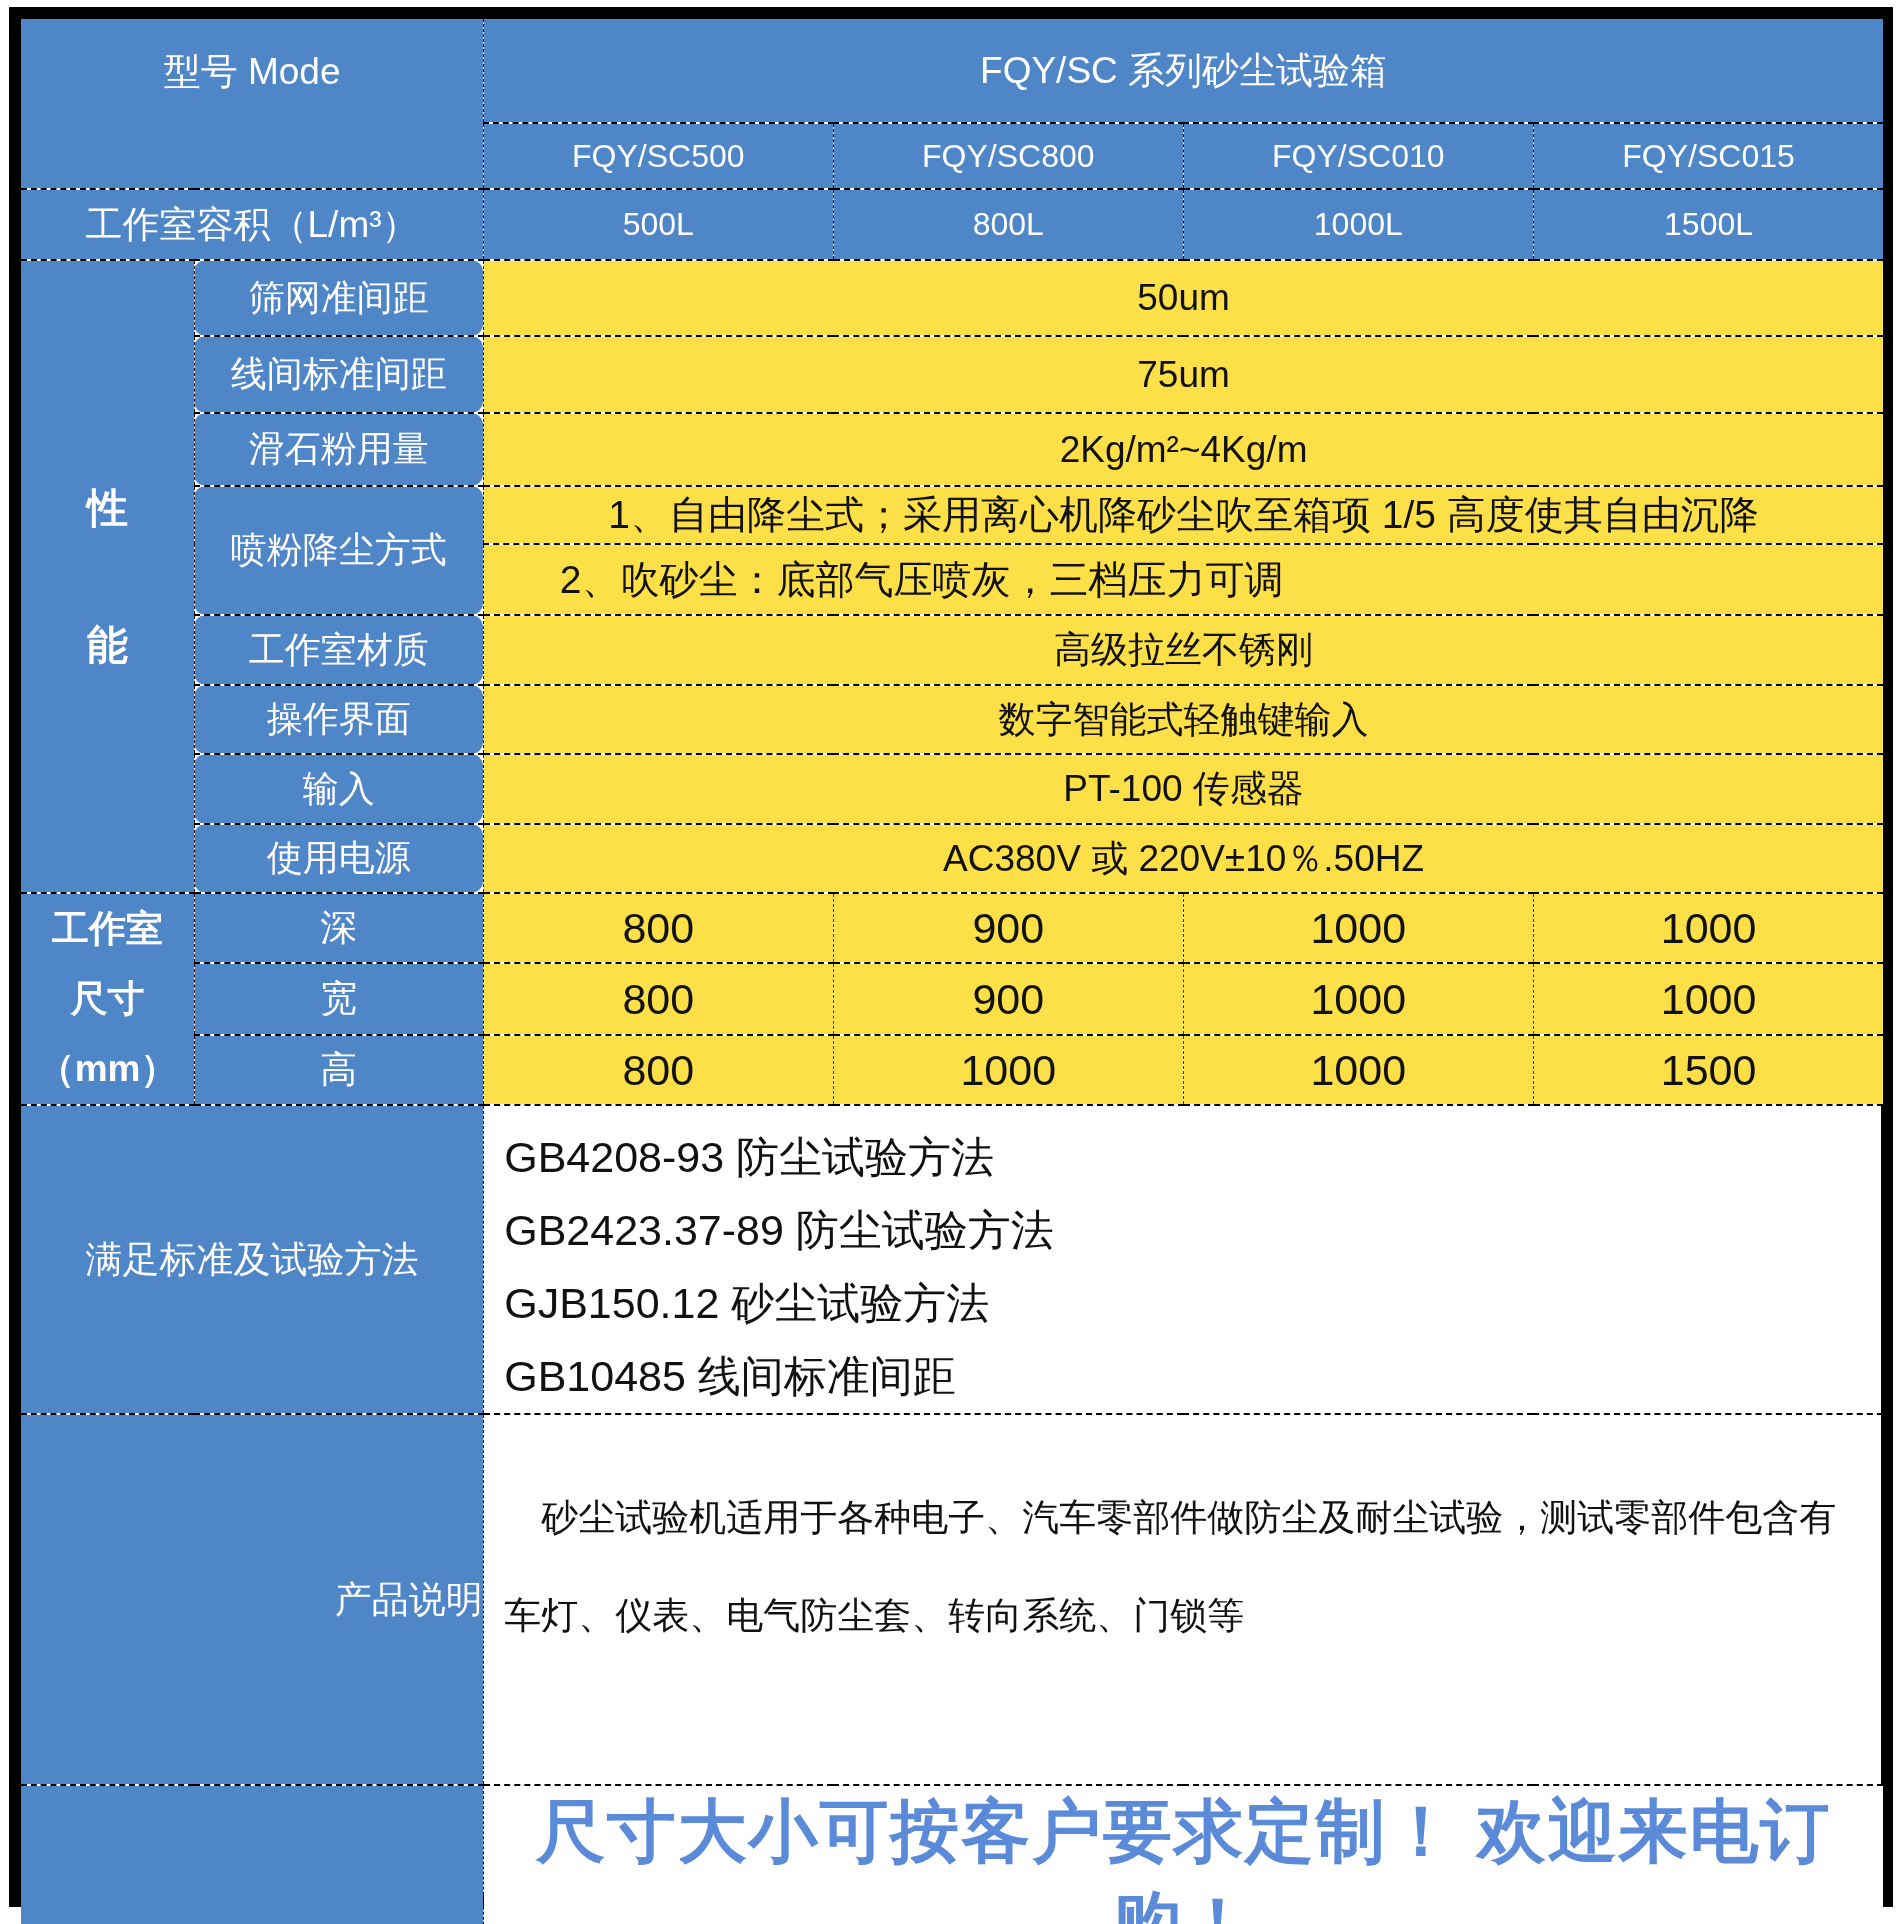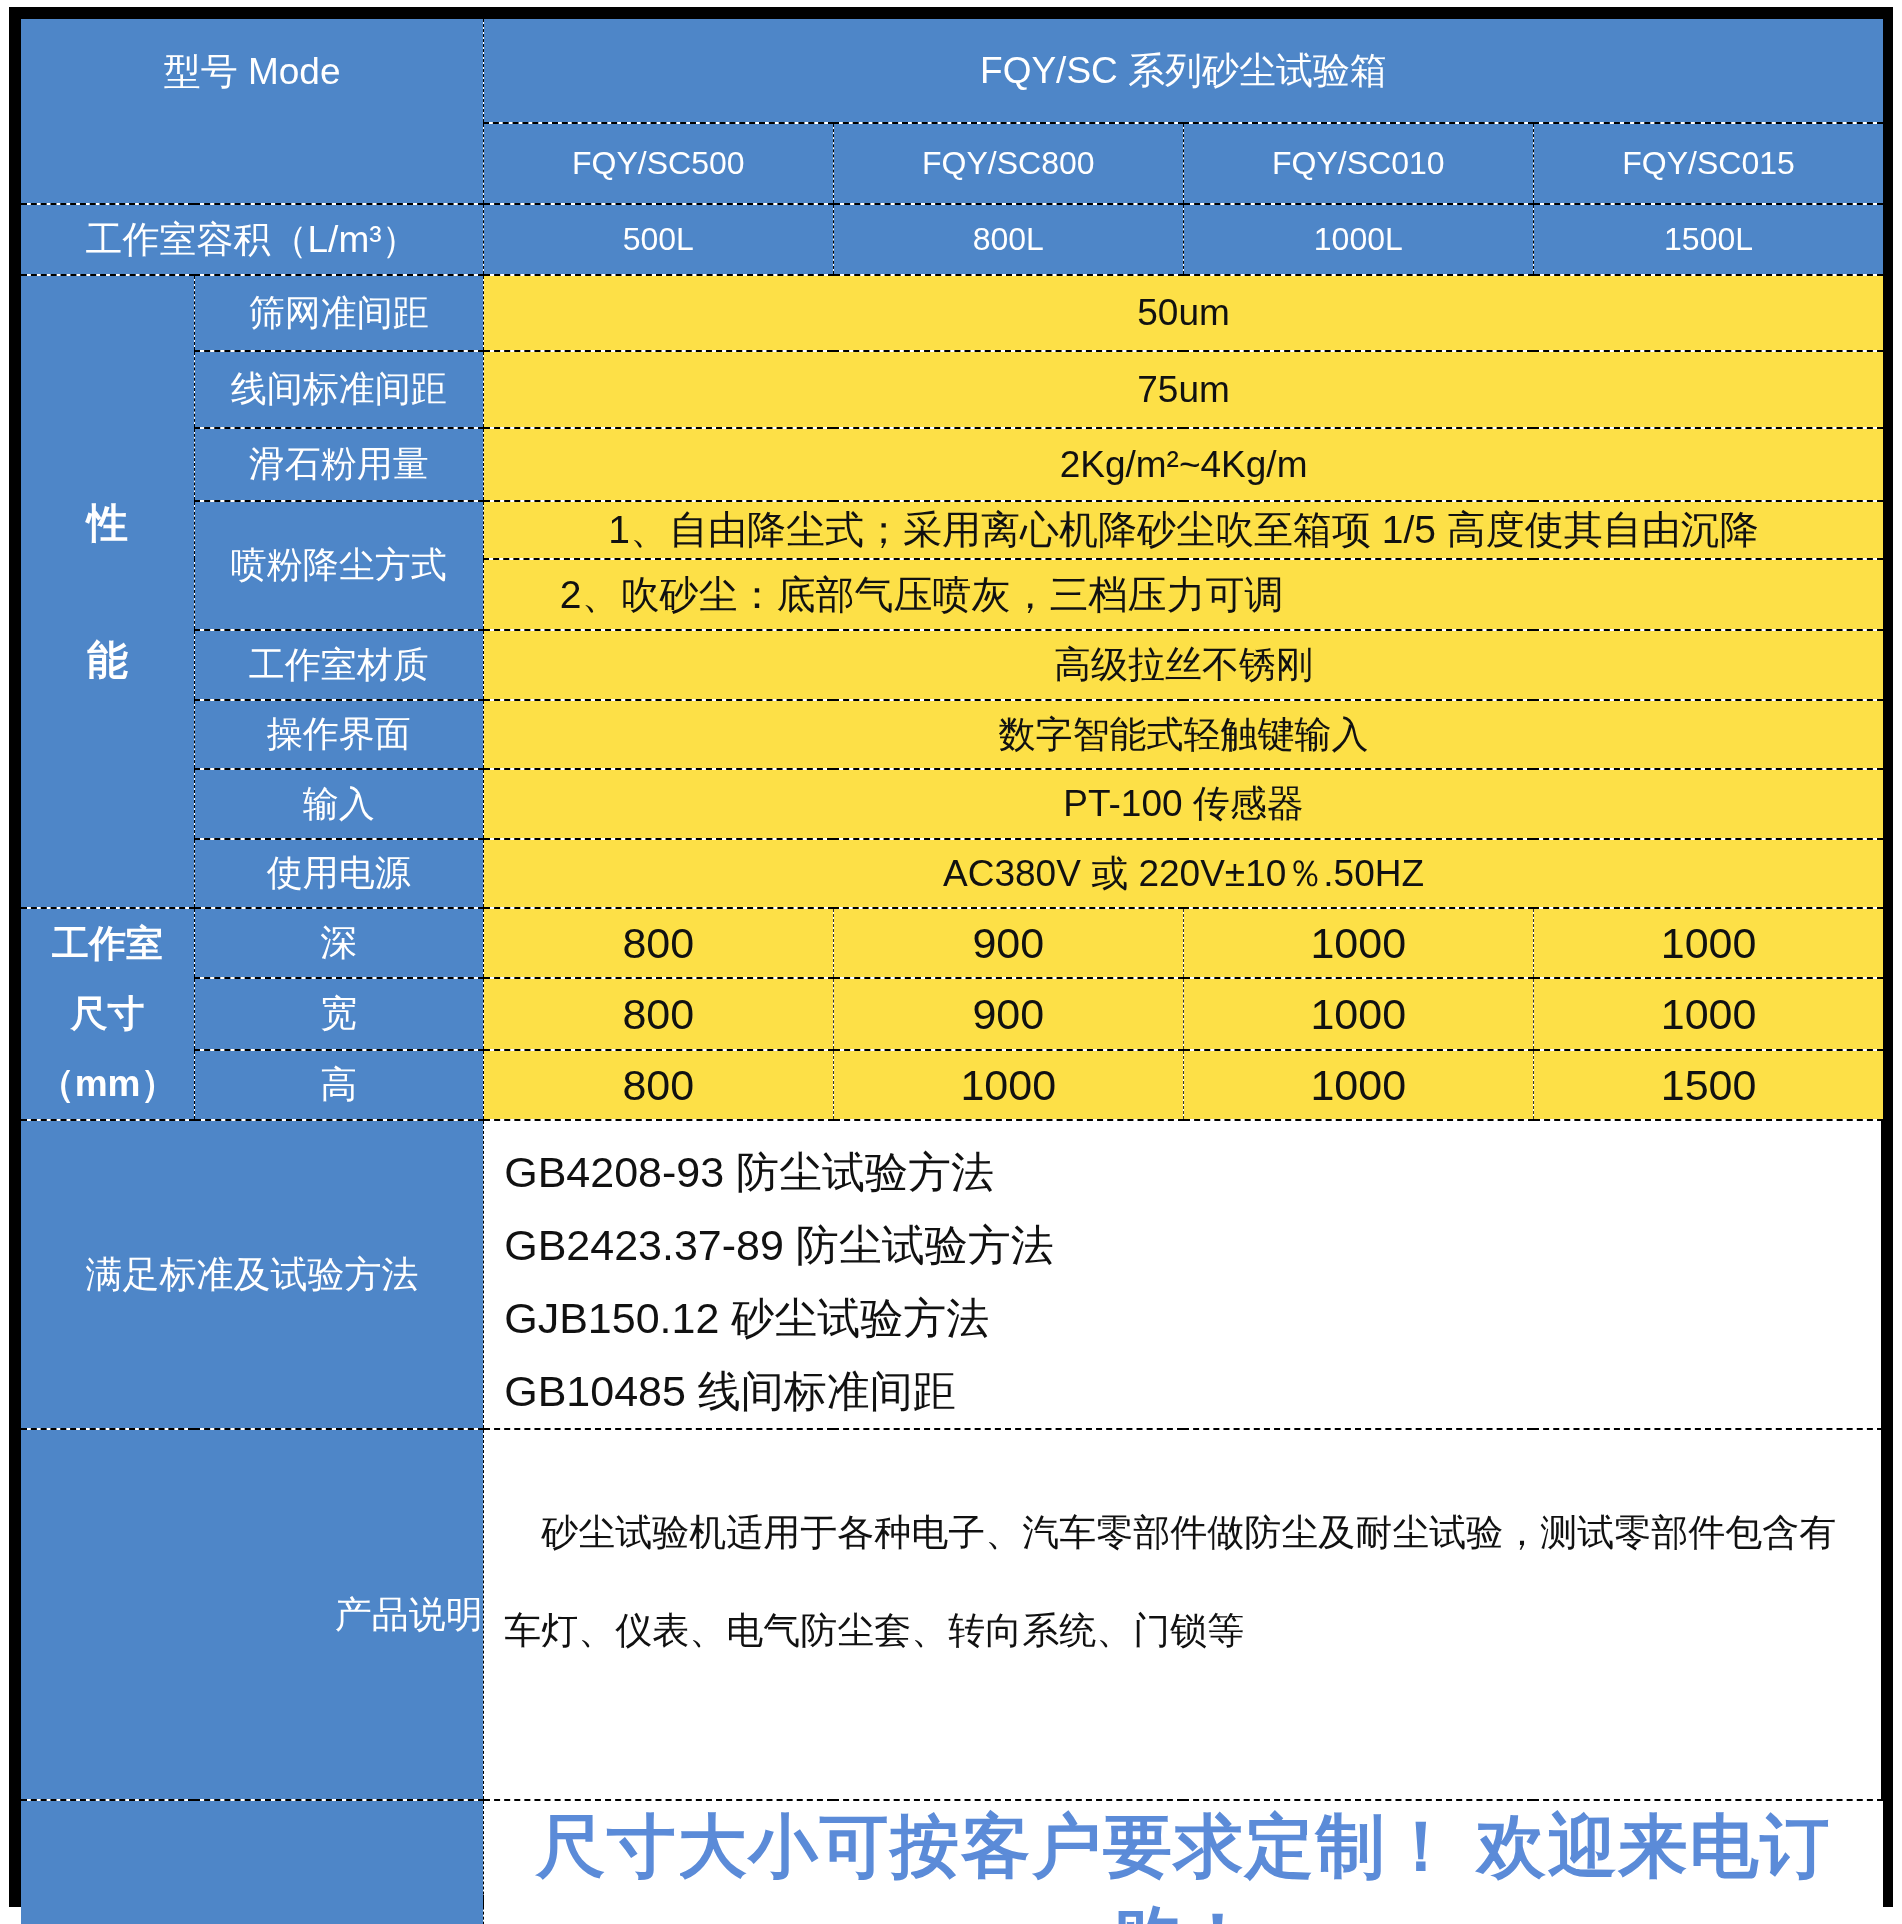--- a/index.html
+++ b/index.html
@@ -29,21 +29,21 @@
   .serif{font-family:Liberation Sans, sans-serif;}
 
   .model-label{font-size:37px;vertical-align:top;padding-top:28px;}
   .series-title{font-size:37px;}
   .model-name{font-size:32px;font-family:"Liberation Sans","DejaVu Sans",sans-serif;}
   .vol-label{font-size:37px;}
   .vol-val{font-size:32px;font-family:"Liberation Sans","DejaVu Sans",sans-serif;}
 
   .perf-cell{font-size:41px;font-weight:bold;}
   .perf-cell .stack{display:flex;flex-direction:column;align-items:center;justify-content:center;gap:82px;}
-  .row-label{font-size:36px;}
+  .row-label{font-size:36px;border-radius:12px;}
   .value{color:#111;text-align:center;font-size:37px;background:#fde047;}
   .value.sansv{font-family:"Liberation Sans","DejaVu Sans",sans-serif;}
   .value.left-pad{text-align:left;padding-left:76px;}
 
   .dim-cell{font-size:37px;font-weight:bold;line-height:70px;}
   .dim-label{font-size:37px;}
   .dim-val{font-size:43px;font-family:"Liberation Sans","DejaVu Sans",sans-serif;
            border-left:1.9px dashed #333;border-right:1.9px dashed #333;}
 
   .std-label{font-size:37px;}
@@ -73,21 +73,21 @@
         <col style="width:350px">
       <col style="width:350px">
         <col style="width:350px">
     </colgroup>
 
     <tbody>
         <tr class="first" style="height:104px">
       <td class="blue serif model-label edge-l" colspan="2" rowspan="2">型号 Mode</td>
       <td class="blue serif series-title edge-r" colspan="4">FQY/SC 系列砂尘试验箱</td>
     </tr>
-    <tr style="height:81px">
+    <tr style="height:66px">
       <td class="blue model-name">FQY/SC500</td>
       <td class="blue model-name">FQY/SC800</td>
       <td class="blue model-name">FQY/SC010</td>
       <td class="blue model-name edge-r">FQY/SC015</td>
     </tr>
 
     <tr style="height:71px">
       <td class="blue serif vol-label edge-l" colspan="2">工作室容积（L/m³）</td>
       <td class="blue vol-val">500L</td>
       <td class="blue vol-val">800L</td>

